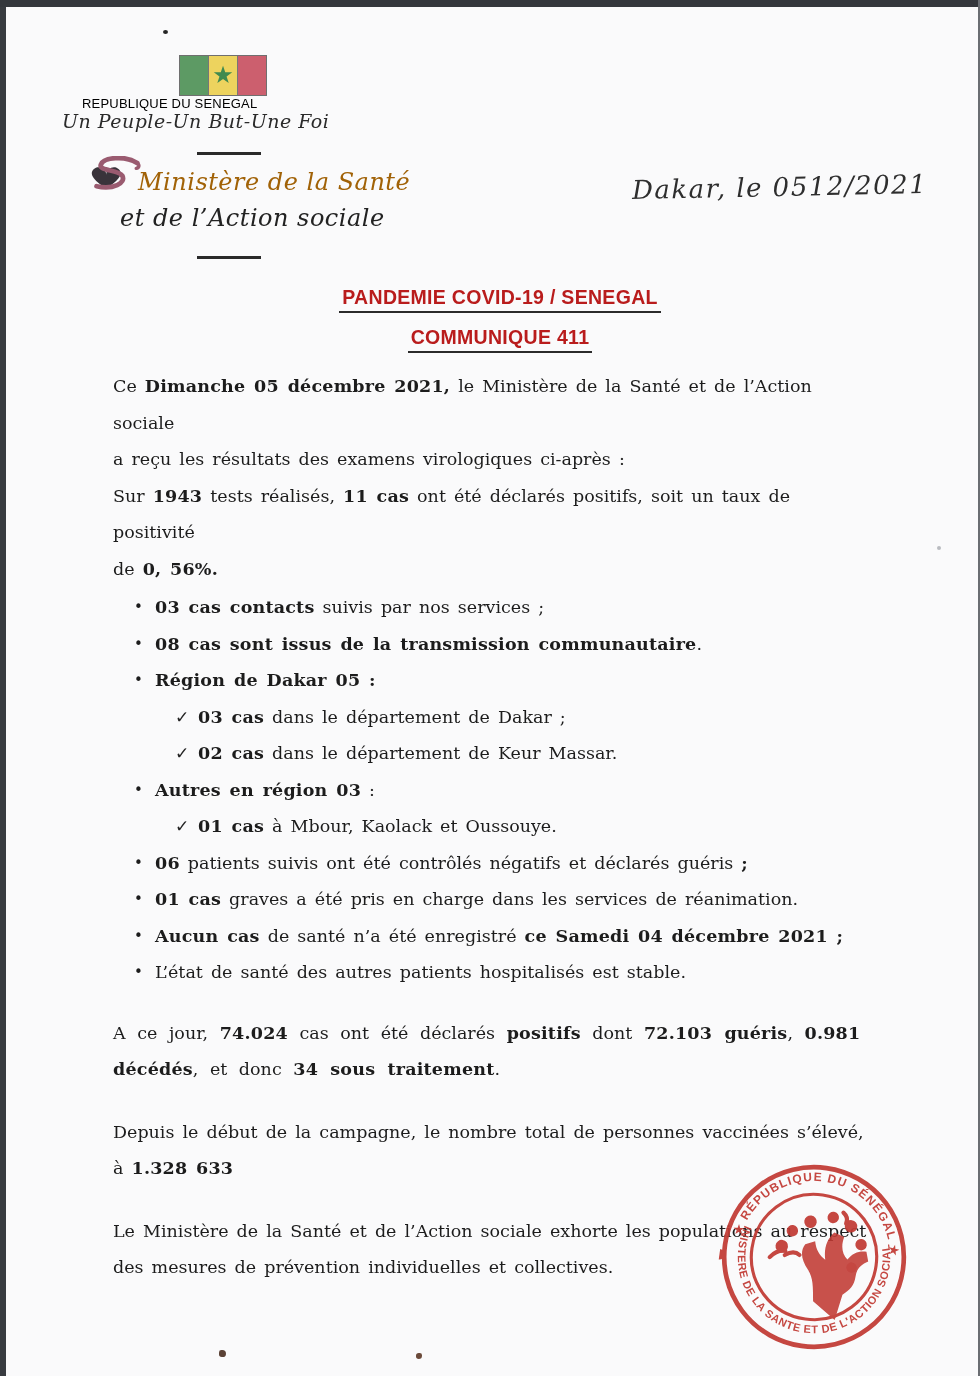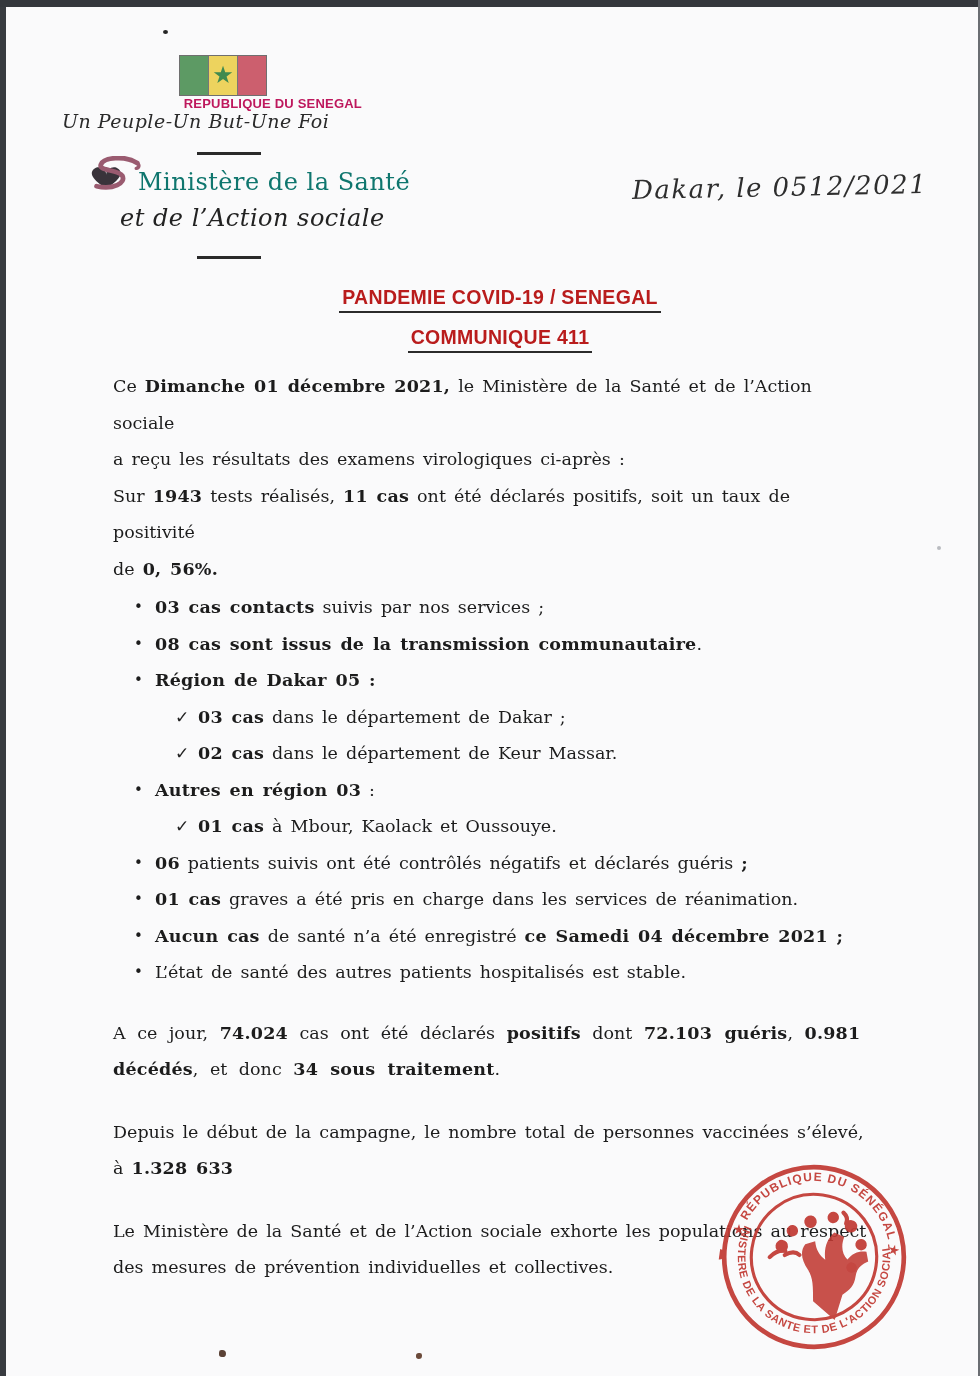--- a/index.html
+++ b/index.html
@@ -16,29 +16,29 @@
   .speck{position:absolute;border-radius:50%;}
 
   
   .flag{position:absolute;left:179px;top:55px;width:88px;height:41px;display:flex;border:1px solid #6f6f6f;box-sizing:border-box;}
   .flag .band{flex:1;}
   .band-green{background:#5d9a64;border-right:1px solid #777;}
   .band-yellow{background:#edd35e;position:relative;}
   .band-red{background:#cc5f6e;border-left:1px solid #777;}
   .flag-star{position:absolute;left:50%;top:50%;transform:translate(-50%,-54%);
     color:#3f8a4f;font-size:24px;line-height:1;font-family:"DejaVu Sans",sans-serif;}
-  .republic{position:absolute;left:82px;top:96px;width:280px;text-align:right;
-    font-family:"Liberation Sans",sans-serif;font-weight:bold;font-size:13px;
-    letter-spacing:.2px;color:#be185d;}
+  .republic{position:absolute;left:82px;top:96px;width:280px;text-align:left;
+    font-family:"Liberation Sans",sans-serif;font-weight:normal;font-size:13px;
+    letter-spacing:.2px;color:#000000;}
   .motto{position:absolute;left:62px;top:110px;width:320px;text-align:left;
     font-style:italic;font-size:19px;letter-spacing:.5px;color:#2a2a2a;}
   .hrule{position:absolute;left:197px;width:64px;height:3px;background:#2a2a2a;}
   .hr1{top:152px;} .hr2{top:256px;}
   .ministry-logo{position:absolute;left:84px;top:156px;}
-  .ministry-1{position:absolute;left:138px;top:168px;font-size:24px;letter-spacing:.5px;color:#0f766e;}
+  .ministry-1{position:absolute;left:138px;top:168px;font-style:italic;font-size:24px;letter-spacing:.5px;color:#a16207;}
   .ministry-2{position:absolute;left:120px;top:204px;font-style:italic;font-size:24px;letter-spacing:.5px;color:#222;}
   .dateline{position:absolute;left:632px;top:172px;font-style:italic;font-size:26px;
     letter-spacing:1.5px;color:#2e2e2e;transform:rotate(-1.2deg);}
 
   
   .titles{position:absolute;left:20px;top:286px;width:960px;text-align:center;
     font-family:"Liberation Sans",sans-serif;font-weight:bold;font-size:19.5px;color:#b91c1c;}
   .titles .t{display:inline-block;border-bottom:2.5px solid #2b2b2b;padding:0 3px 2px 3px;letter-spacing:.3px;}
   .titles .t2{margin-top:13px;}
 
@@ -98,21 +98,21 @@
 <div class="hrule hr2"></div>
 
 <div class="dateline">Dakar, le 0512/2021</div>
 
 <div class="titles">
   <span class="t">PANDEMIE COVID-19 / SENEGAL</span><br>
   <span class="t t2">COMMUNIQUE 411</span>
 </div>
 
 <div class="content">
-  <p><span>Ce </span><b>Dimanche 01 décembre 2021,</b><span> le Ministère de la Santé et de l’Action sociale</span><br><span>a reçu les résultats des examens virologiques ci-après :</span><br><span>Sur </span><b>1943</b><span> tests réalisés, </span><b>11 cas</b><span> ont été déclarés positifs, soit un taux de positivité</span><br><span>de </span><b>0, 56%.</b></p>
+  <p><span>Ce </span><b>Dimanche 05 décembre 2021,</b><span> le Ministère de la Santé et de l’Action sociale</span><br><span>a reçu les résultats des examens virologiques ci-après :</span><br><span>Sur </span><b>1943</b><span> tests réalisés, </span><b>11 cas</b><span> ont été déclarés positifs, soit un taux de positivité</span><br><span>de </span><b>0, 56%.</b></p>
 
   <ul class="cases">
     <li class="main">
       <span class="bullet-icon">•</span>
       <span><b>03 cas contacts</b><span> suivis par nos services ;</span></span>
     </li>
     <li class="main">
       <span class="bullet-icon">•</span>
       <span><b>08 cas sont issus de la transmission communautaire</b><span>.</span></span>
     </li>

